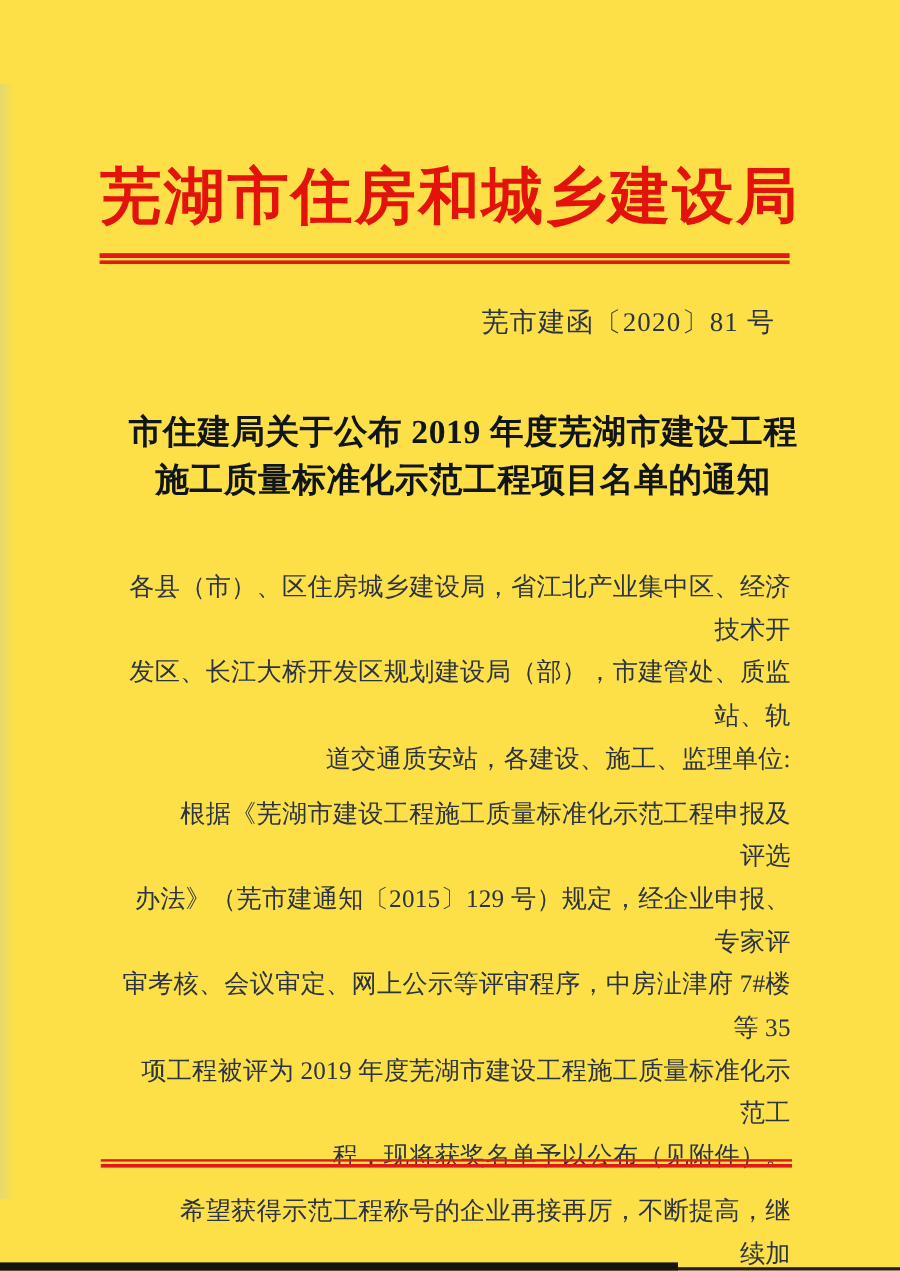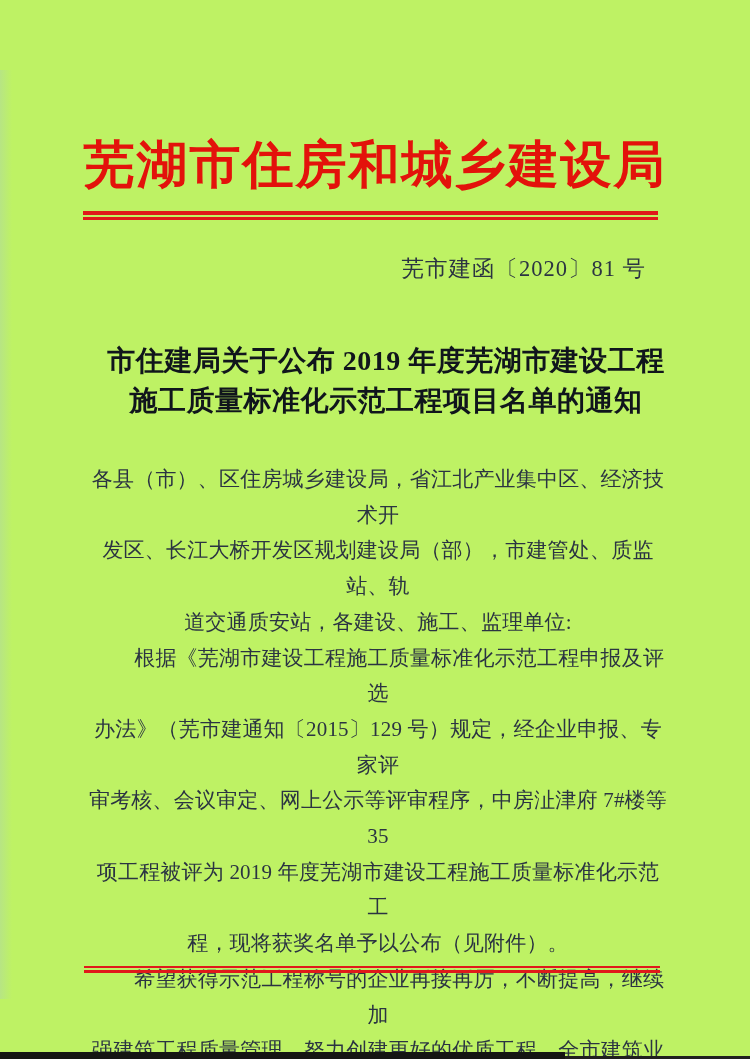--- a/index.html
+++ b/index.html
@@ -5,21 +5,21 @@
   html, body {
     margin: 0;
     padding: 0;
     background: #e9e9e9;
   }
   .page {
     position: relative;
     width: 750px;
     height: 1059px;
     margin: 0 auto;
-    background: #bef264;
+    background: #fde047;
     overflow: hidden;
     font-family: "Liberation Serif", "DejaVu Serif", serif;
   }
   
   .left-scan-tint {
     position: absolute;
     left: 0; top: 70px; bottom: 60px;
     width: 12px;
     background: linear-gradient(to right, rgba(165,195,215,0.28), rgba(165,195,215,0));
     pointer-events: none;
@@ -77,23 +77,23 @@
     position: absolute;
     top: 462px;
     left: 87px;
     width: 582px;
     font-size: 21px;
     line-height: 35.7px;
     letter-spacing: 0.2px;
     color: #2b3442;
   }
   .body-block p {
-    margin: 0;
+    margin: 10px;
     white-space: pre-line;
-    text-align: center;
+    text-align: right;
   }
   .footer-divider {
     position: absolute;
     top: 966px;
     left: 84px;
     width: 576px;
   }
   .footer-divider .rule-thin  { height: 2px; background: #e0191a; }
   .footer-divider .rule-gap   { height: 2px; }
   .footer-divider .rule-thick { height: 3px; background: #e0191a; }

